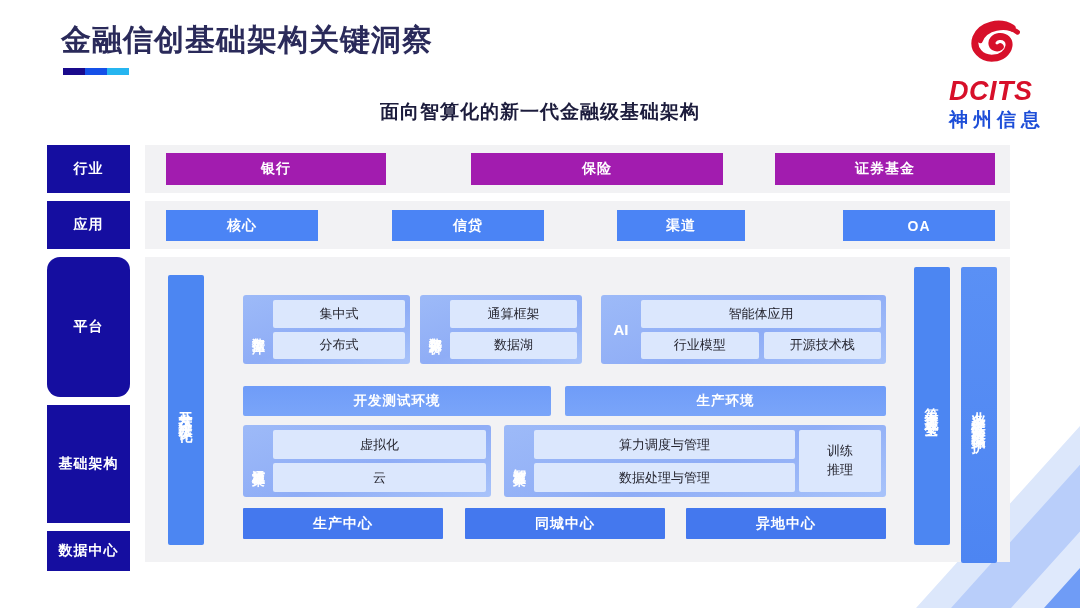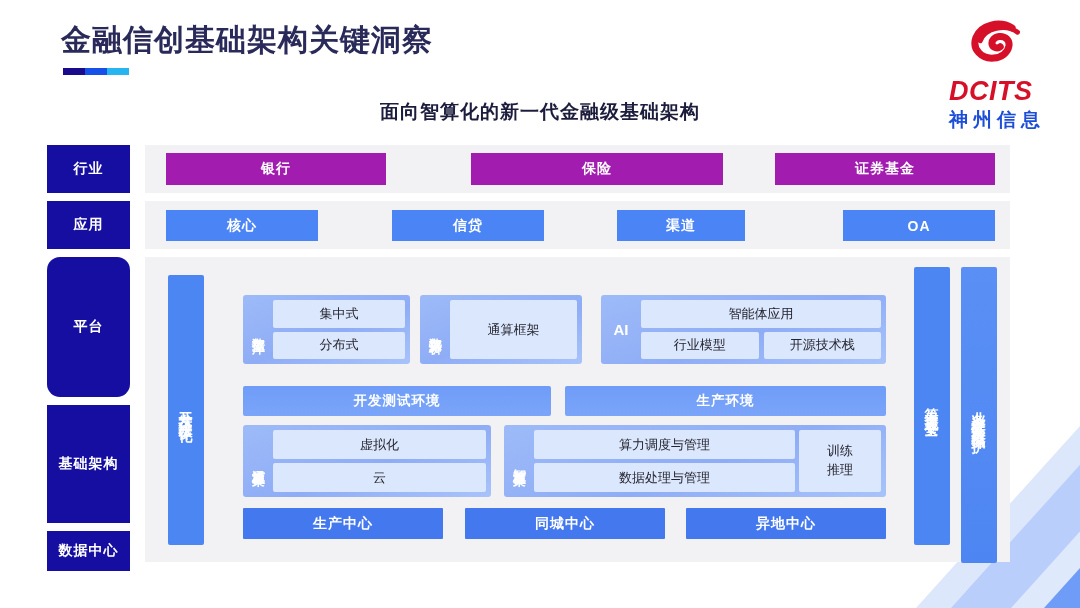--- a/index.html
+++ b/index.html
@@ -217,20 +217,23 @@
       </div>
     </div>
   </div>
 
   <div class="group" style="left:420px;top:155px;width:162px;height:69px;">
     <div class="gtitle">数据分析</div>
     <div class="gbody">
       <div class="grow">
         <div class="chip">通算框架</div>
       </div>
+      <div class="grow">
+        <div class="chip">数据湖</div>
+      </div>
     </div>
   </div>
 
   <div class="group" style="left:601px;top:155px;width:285px;height:69px;">
     <div class="gtitle horiz">AI</div>
     <div class="gbody">
       <div class="grow">
         <div class="chip">智能体应用</div>
       </div>
       <div class="grow">

